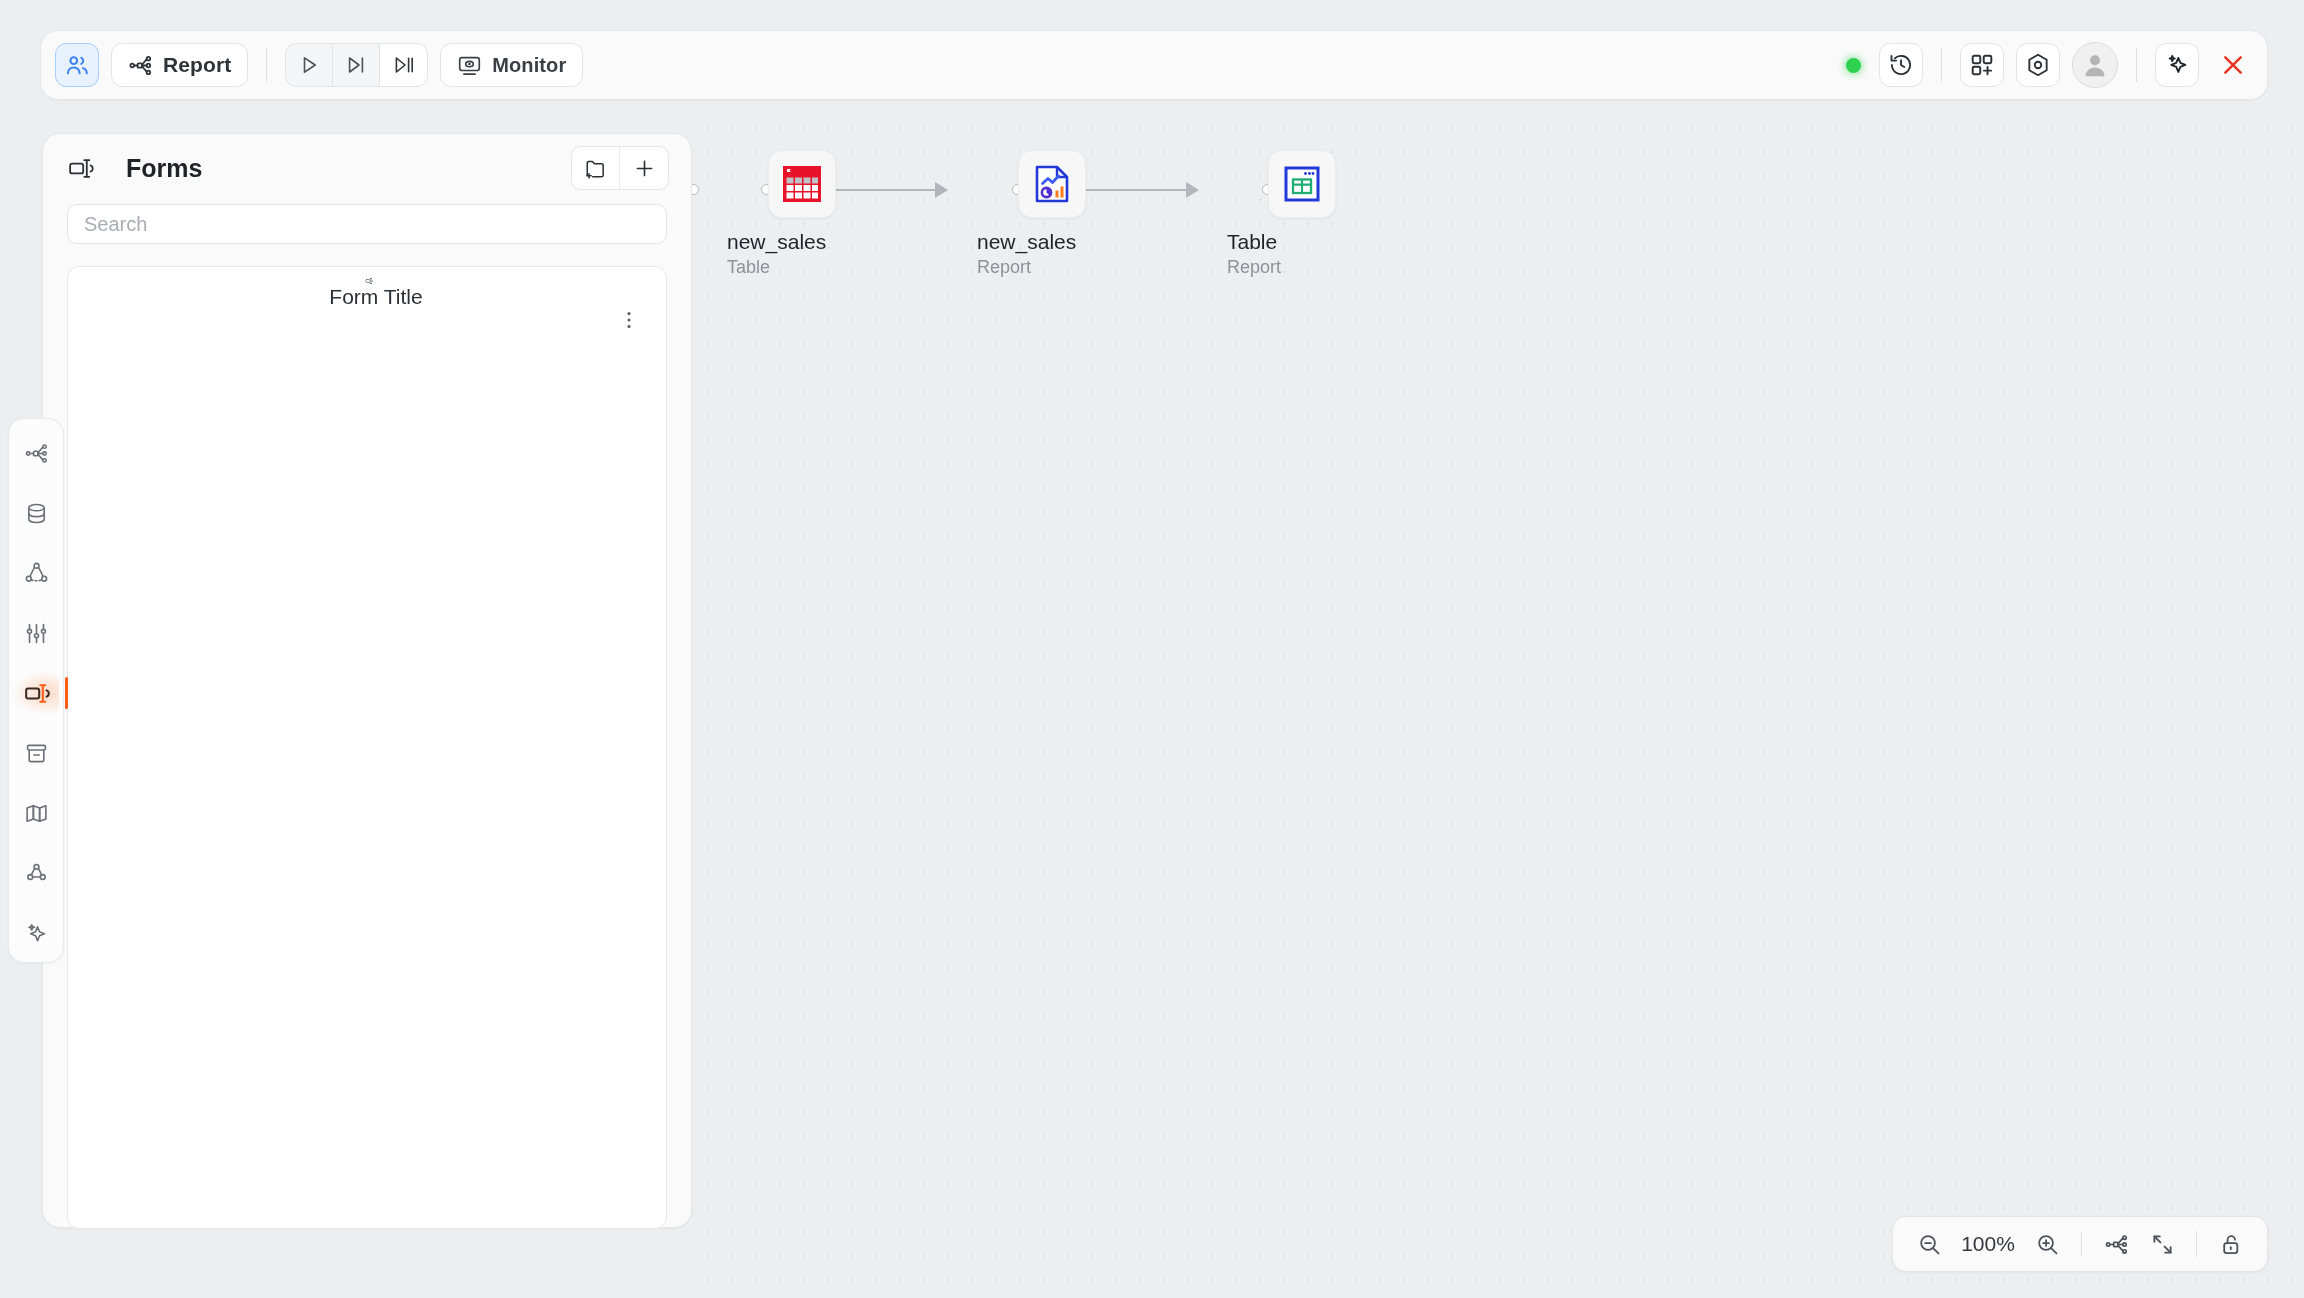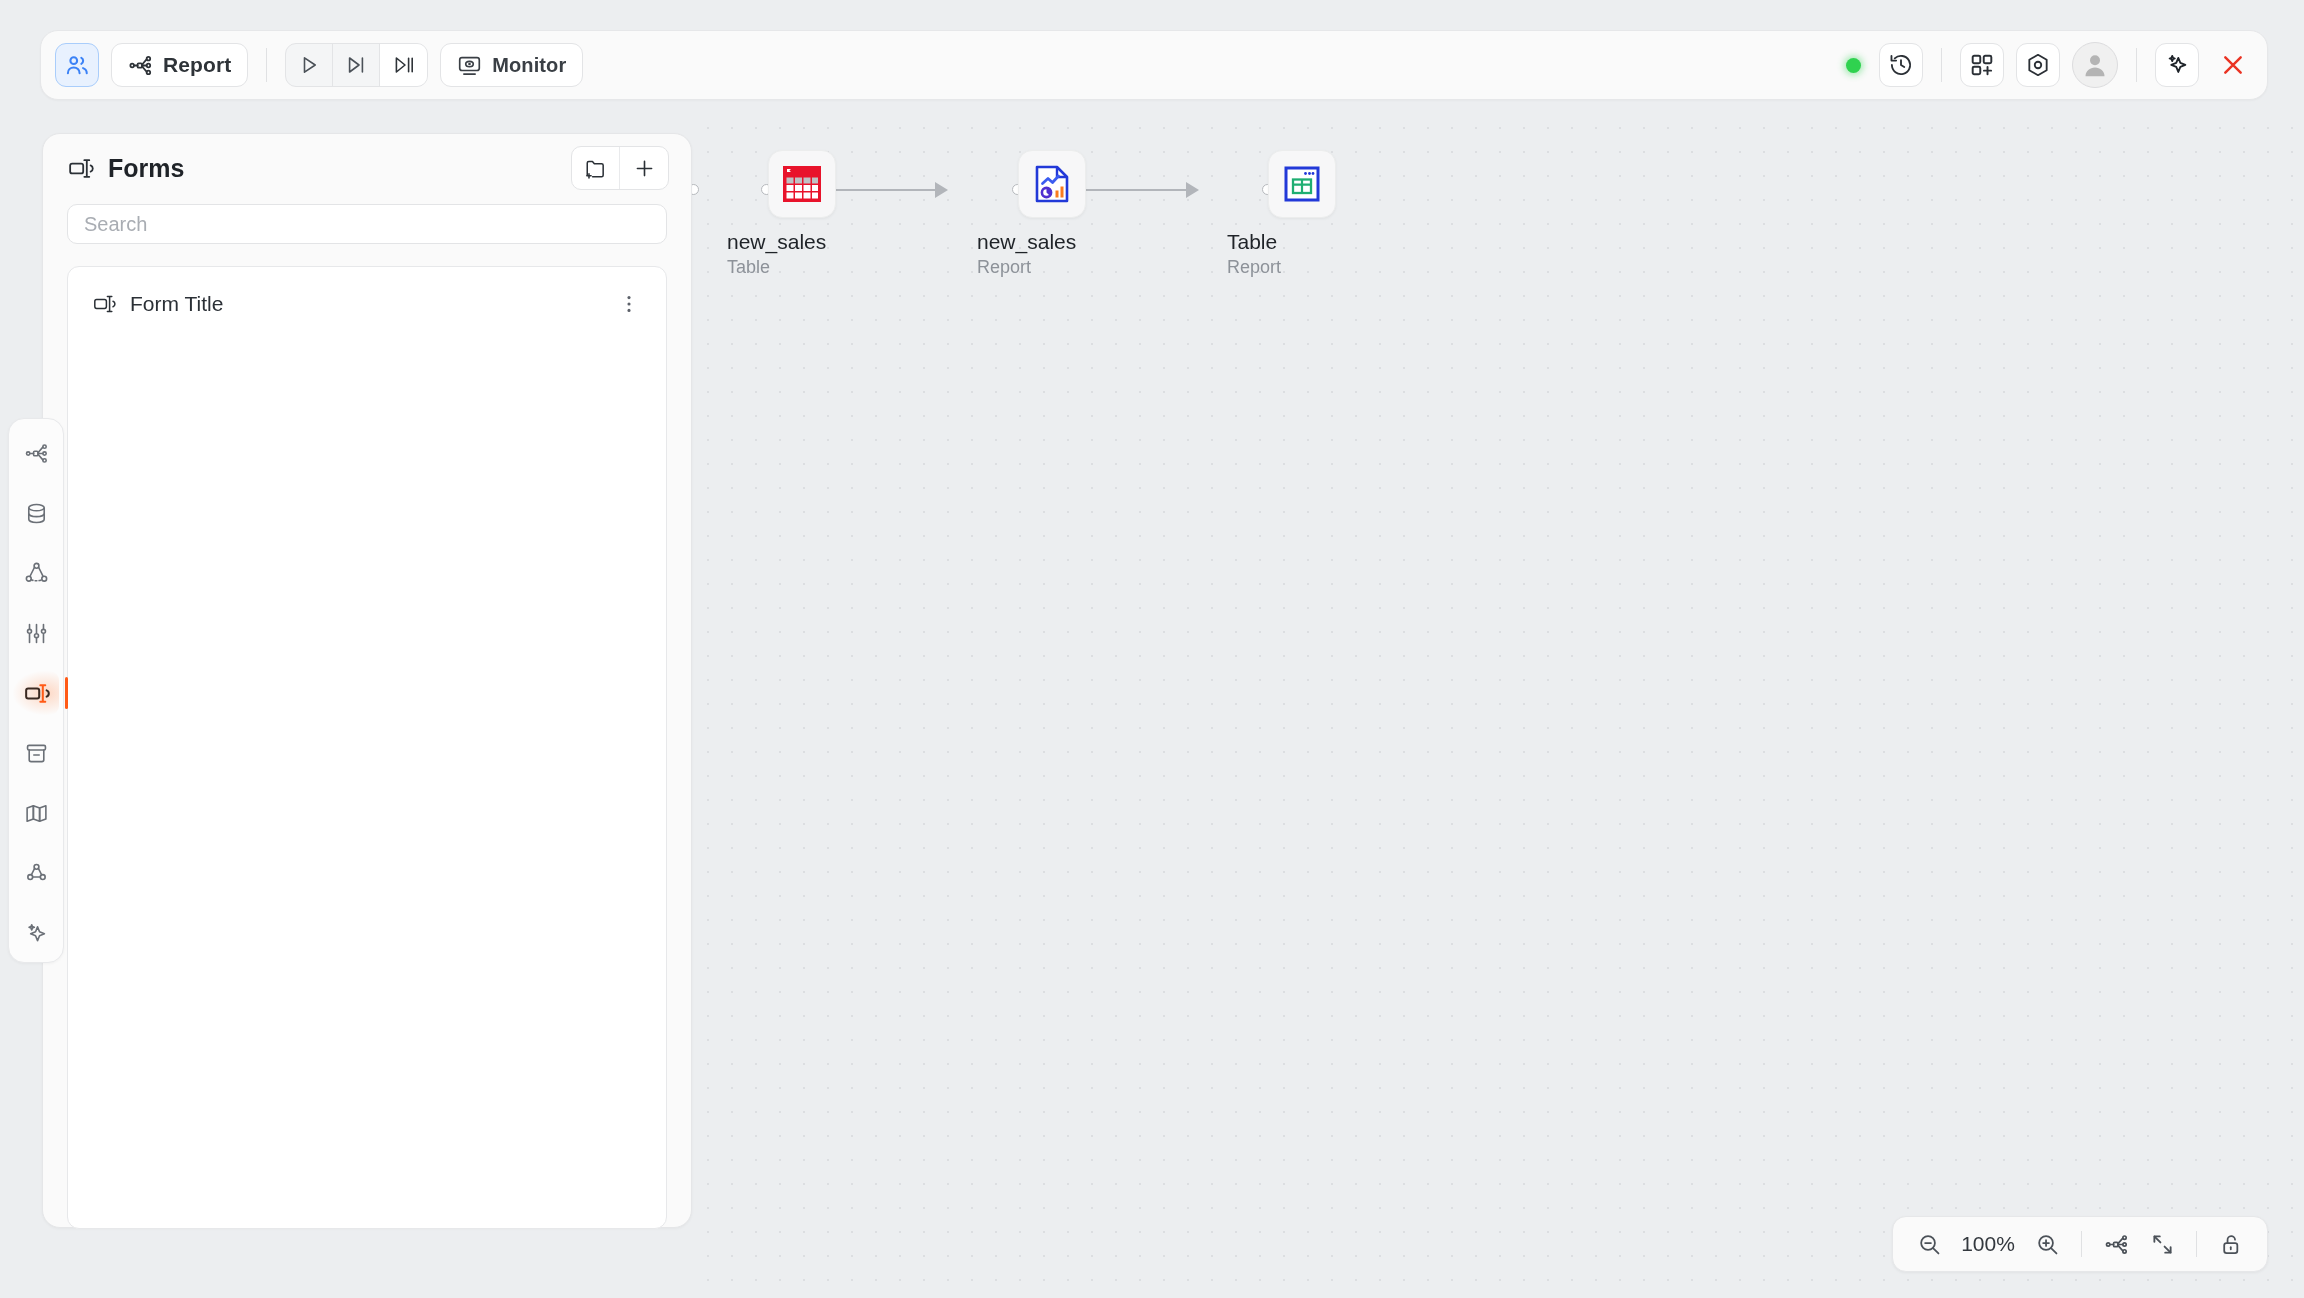--- a/index.html
+++ b/index.html
@@ -123,21 +123,21 @@
     border: 1px solid #e5e6e8;
     border-radius: 18px;
     box-shadow: 0 1px 3px rgba(0,0,0,.04);
     z-index: 4;
   }
   .fp-head {
     height: 68px; display: flex; align-items: center;
     padding: 0 22px 0 24px;
   }
   .fp-title {
-    font-size: 25px; font-weight: 700; color: #1f2328; margin-left: 14px;
+    font-size: 25px; font-weight: 700; color: #1f2328; margin-left: 32px;
   }
   .fp-head-btns {
     margin-left: auto; display: flex;
     border: 1px solid #e3e4e6; border-radius: 10px;
     overflow: hidden; background: #fff;
   }
   .fp-head-btns > div {
     width: 48px; height: 42px; display: flex;
     align-items: center; justify-content: center; cursor: pointer;
     border-right: 1px solid #e9eaec;
@@ -163,21 +163,21 @@
   .fp-list {
     margin: 22px 24px 0 24px;
     height: 963px;
     background: #fff;
     border: 1px solid #e7e8ea;
     border-radius: 12px;
     padding: 10px 0 0 0;
   }
   .form-row {
     height: 54px; display: flex; align-items: center;
-    padding: 0 20px 0 24px; cursor: pointer;
+    padding: 0 20px 0 24px; cursor: pointer; flex-direction: column;
   }
   .form-row .fr-label {
     font-size: 21px; color: #2b3036; margin-left: 14px;
   }
   .kebab {
     margin-left: auto; width: 34px; height: 34px;
     display: flex; align-items: center; justify-content: center;
     cursor: pointer;
   }
 

